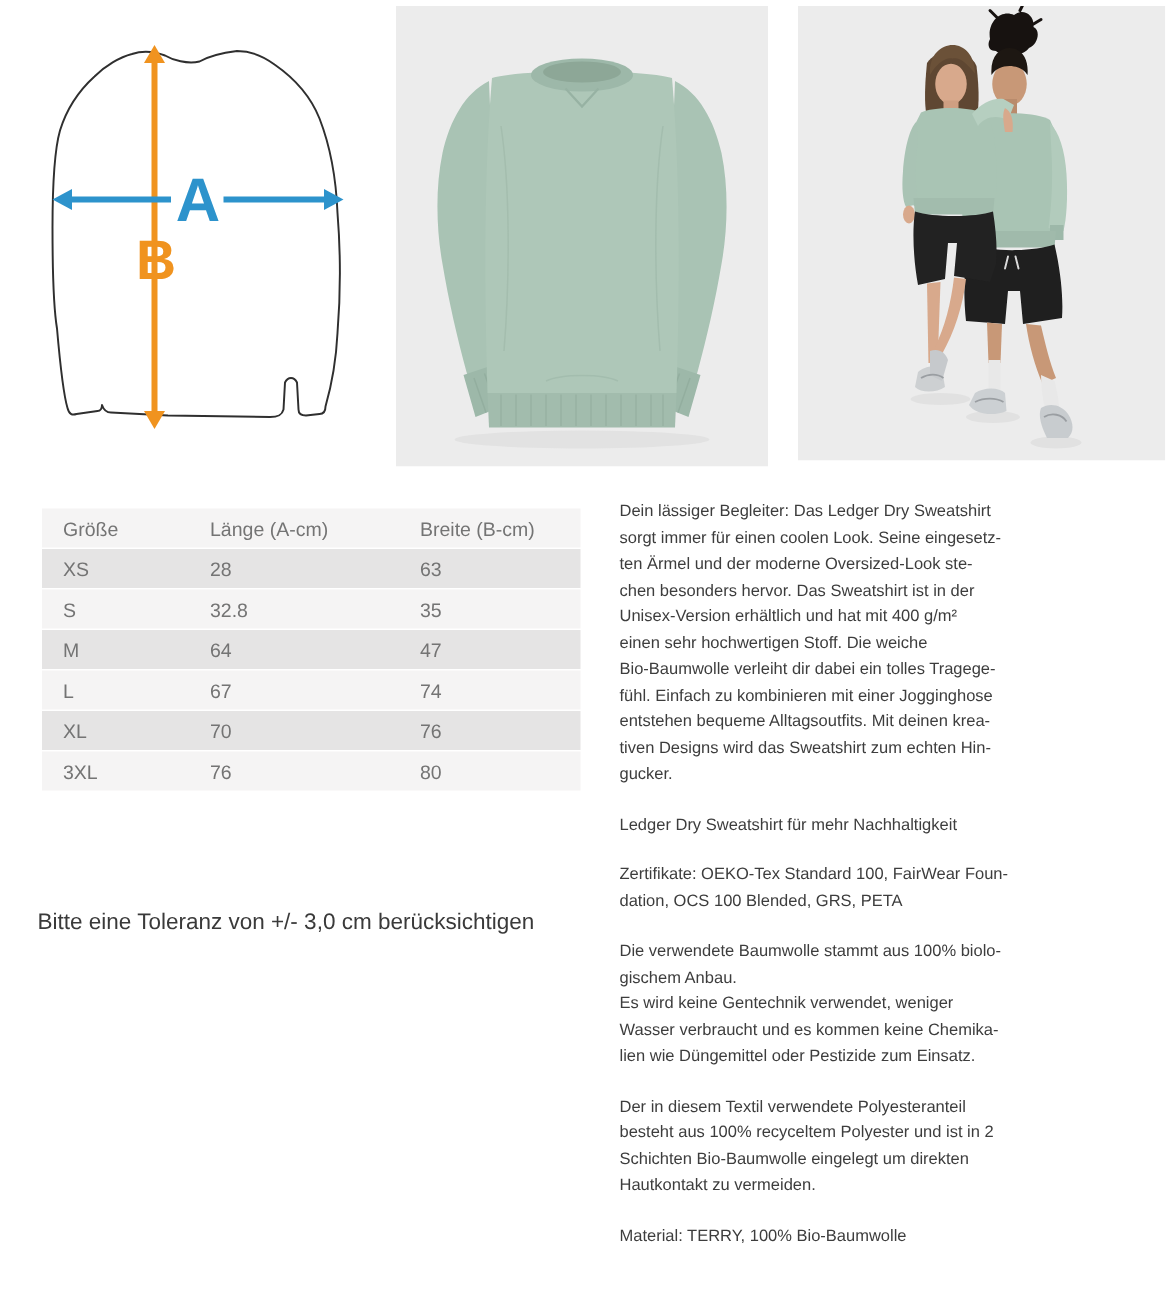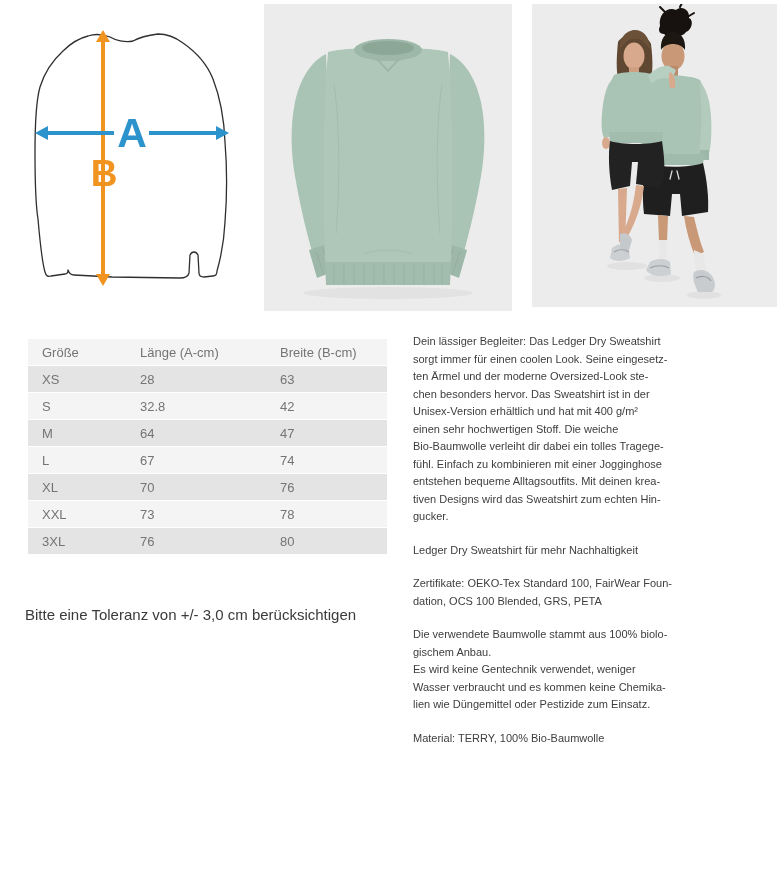--- a/index.html
+++ b/index.html
@@ -188,41 +188,36 @@
     </div>
     <div class="tbody">
       <div class="trow">
         <div class="tc c1">XS</div>
         <div class="tc c2">28</div>
         <div class="tc c3">63</div>
       </div>
       <div class="trow">
         <div class="tc c1">S</div>
         <div class="tc c2">32.8</div>
-        <div class="tc c3">42</div>
+        <div class="tc c3">35</div>
       </div>
       <div class="trow">
         <div class="tc c1">M</div>
         <div class="tc c2">64</div>
         <div class="tc c3">47</div>
       </div>
       <div class="trow">
         <div class="tc c1">L</div>
         <div class="tc c2">67</div>
         <div class="tc c3">74</div>
       </div>
       <div class="trow">
         <div class="tc c1">XL</div>
         <div class="tc c2">70</div>
         <div class="tc c3">76</div>
-      </div>
-      <div class="trow">
-        <div class="tc c1">XXL</div>
-        <div class="tc c2">73</div>
-        <div class="tc c3">78</div>
       </div>
       <div class="trow">
         <div class="tc c1">3XL</div>
         <div class="tc c2">76</div>
         <div class="tc c3">80</div>
       </div>
     </div>
   </div>
 
   <div class="tolerance">Bitte eine Toleranz von +/- 3,0 cm berücksichtigen</div>
@@ -240,16 +235,20 @@
 tiven Designs wird das Sweatshirt zum echten Hin-
 gucker.</p>
     <p>Ledger Dry Sweatshirt für mehr Nachhaltigkeit</p>
     <p>Zertifikate: OEKO-Tex Standard 100, FairWear Foun-
 dation, OCS 100 Blended, GRS, PETA</p>
     <p>Die verwendete Baumwolle stammt aus 100% biolo-
 gischem Anbau.
 Es wird keine Gentechnik verwendet, weniger
 Wasser verbraucht und es kommen keine Chemika-
 lien wie Düngemittel oder Pestizide zum Einsatz.</p>
+    <p>Der in diesem Textil verwendete Polyesteranteil
+besteht aus 100% recyceltem Polyester und ist in 2
+Schichten Bio-Baumwolle eingelegt um direkten
+Hautkontakt zu vermeiden.</p>
     <p>Material: TERRY, 100% Bio-Baumwolle</p>
   </div>
 
 </div>
 
 </body></html>

